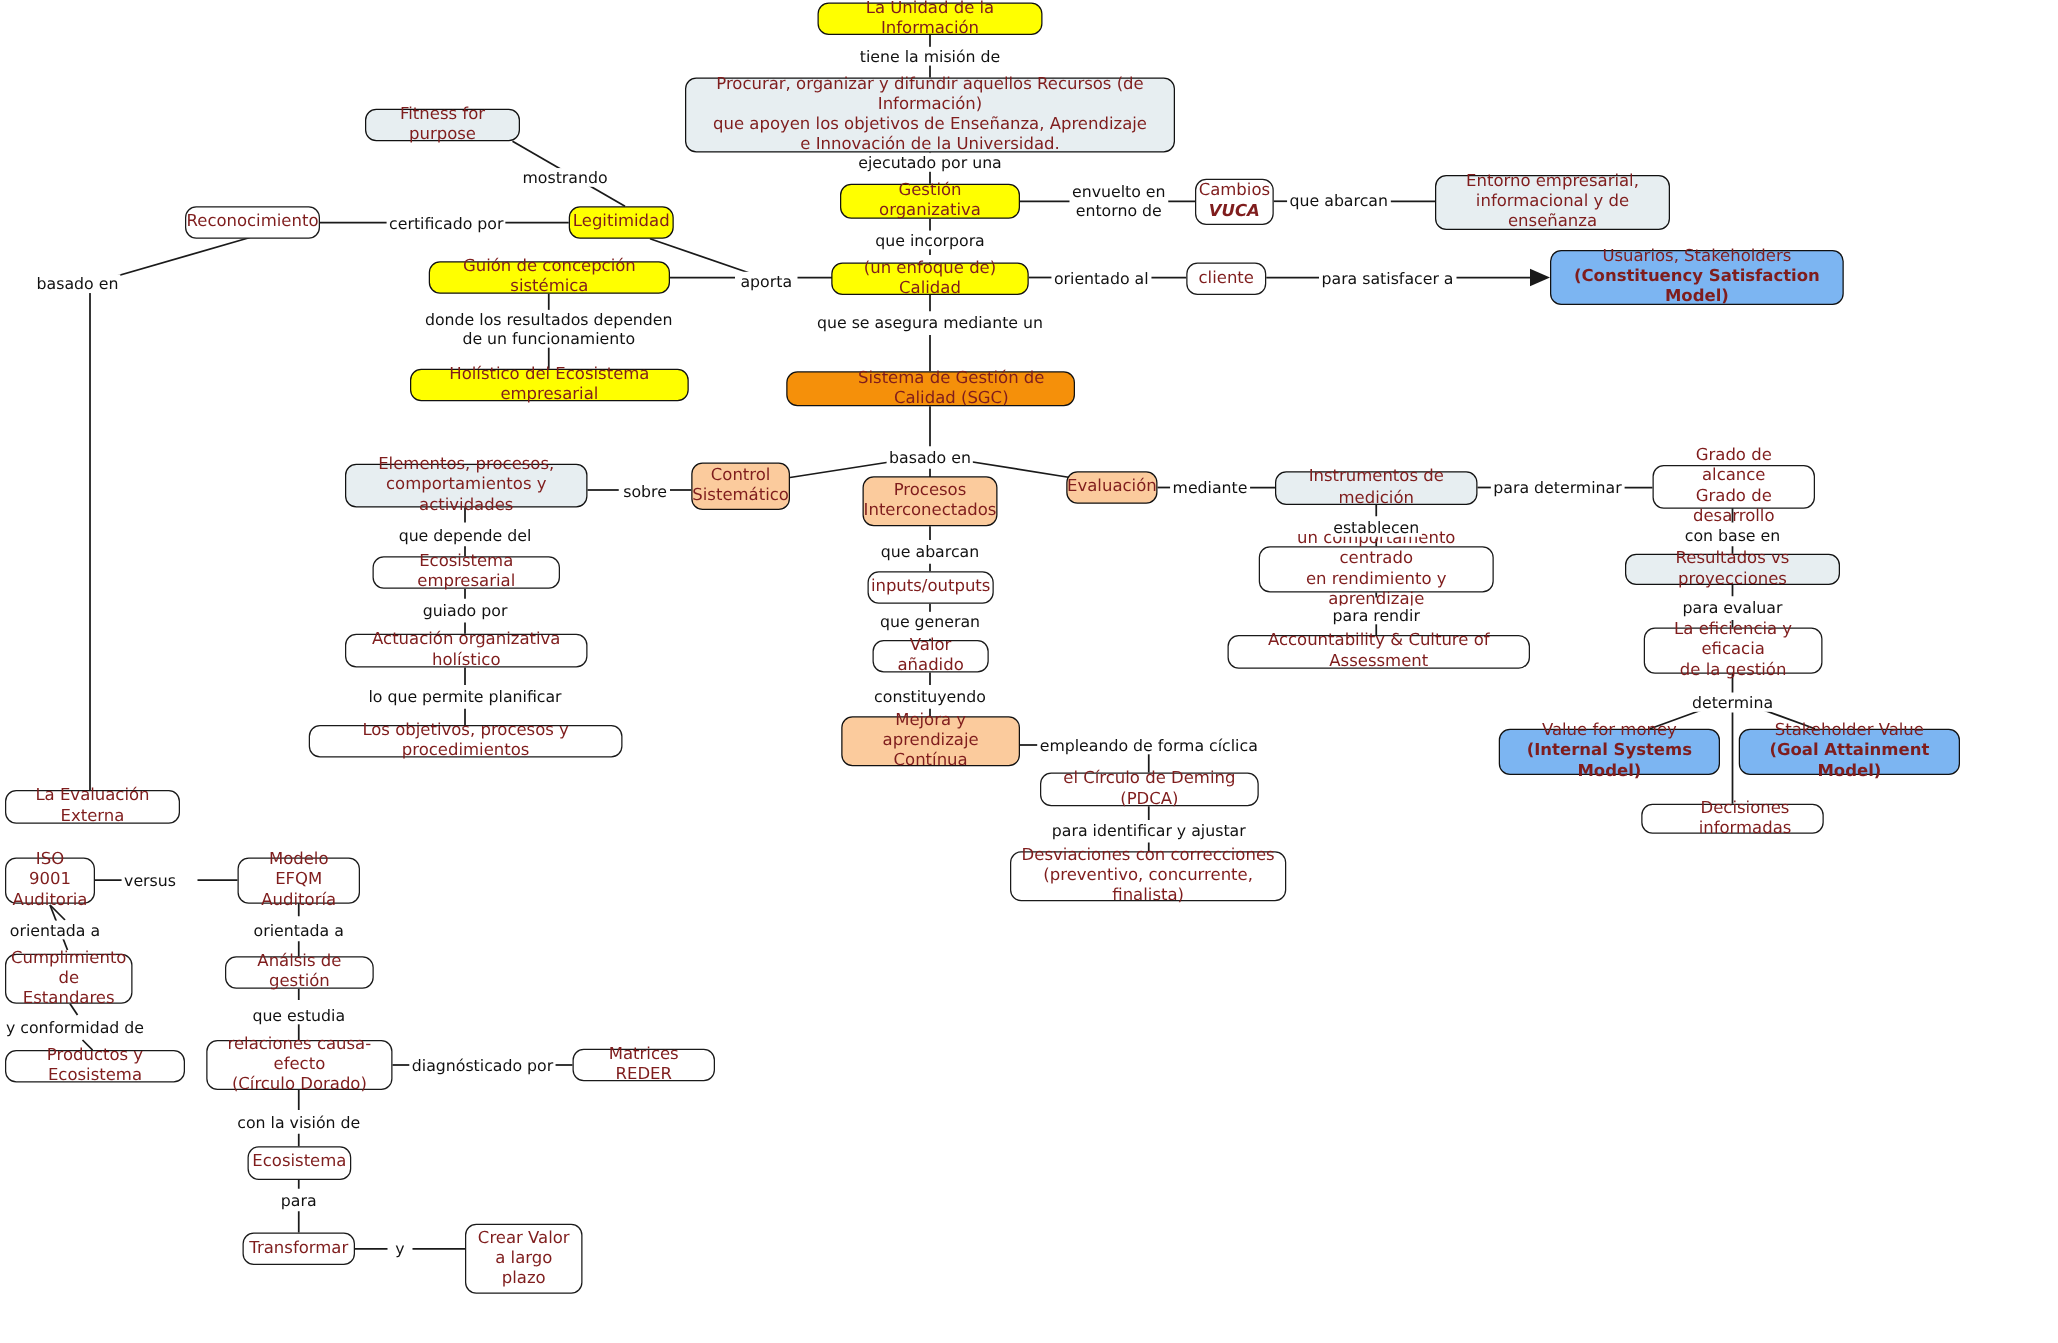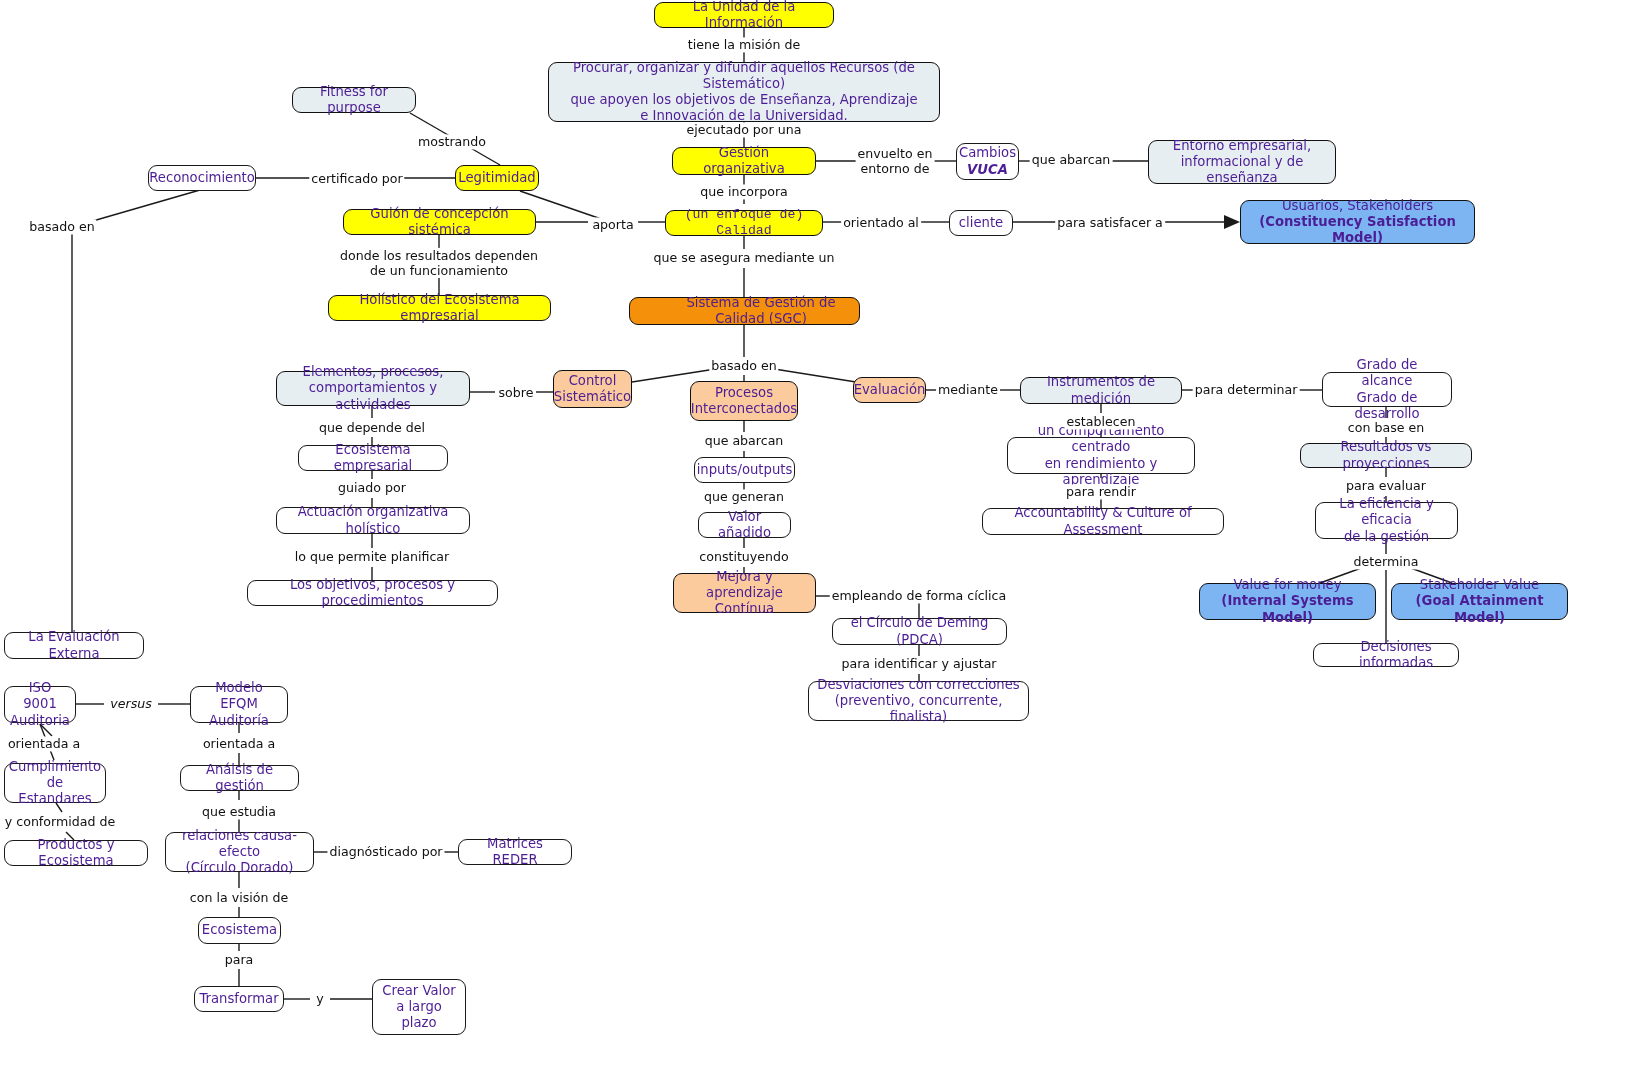--- a/index.html
+++ b/index.html
@@ -6,21 +6,21 @@
   body{font-family:"DejaVu Sans","Liberation Sans",sans-serif;}
   #map{position:relative;width:1646px;height:1074px;background:#fff;overflow:hidden;}
   #edges{position:absolute;left:0;top:0;width:1646px;height:1074px;pointer-events:none;}
 
   .node{
     position:absolute;
     box-sizing:border-box;
     border:1.4px solid #1a1a1a;
     border-radius:9px;
     background:#ffffff;
-    color:#4c1d95;
+    color:#7f1d1d;
     font-size:13.2px;
     line-height:1.22;
     text-align:center;
     display:flex;
     align-items:center;
     justify-content:center;
     padding:3px 8px;
     white-space:pre-line;
     z-index:3;
   }
@@ -175,21 +175,21 @@
       <line x1="239" y1="944" x2="239" y2="951"></line>
       <line x1="239" y1="969" x2="239" y2="986"></line>
 
       <line x1="284" y1="999" x2="310" y2="999"></line>
       <line x1="330" y1="999" x2="372" y2="999"></line>
     </g>
   </svg>
 
   <div class="node yellow" style="left:654px;top:2px;width:180px;height:26px;">La Unidad de la Información</div>
 
-  <div class="node bluegrey" style="left:548px;top:62px;width:392px;height:60px;">Procurar, organizar y difundir aquellos Recursos (de Sistemático)
+  <div class="node bluegrey" style="left:548px;top:62px;width:392px;height:60px;">Procurar, organizar y difundir aquellos Recursos (de Información)
 que apoyen los objetivos de Enseñanza, Aprendizaje
 e Innovación de la Universidad.</div>
 
   <div class="node bluegrey" style="left:292px;top:87px;width:124px;height:26px;">Fitness for purpose</div>
 
   <div class="node white" style="left:148px;top:165px;width:108px;height:26px;">Reconocimiento</div>
 
   <div class="node yellow" style="left:455px;top:165px;width:84px;height:26px;">Legitimidad</div>
 
   <div class="node yellow" style="left:343px;top:209px;width:193px;height:26px;">Guión de concepción sistémica</div>
@@ -199,21 +199,21 @@
   <div class="node yellow" style="left:672px;top:147px;width:144px;height:28px;">Gestión organizativa</div>
 
   <div class="node white" style="left:956px;top:143px;width:63px;height:37px;flex-direction:column;">
     <span>Cambios</span>
     <span class="vuca">VUCA</span>
   </div>
 
   <div class="node bluegrey" style="left:1148px;top:140px;width:188px;height:44px;">Entorno empresarial,
 informacional y de enseñanza</div>
 
-  <div class="node yellow" style="left:665px;top:210px;width:158px;height:26px;font-family:Liberation Mono, monospace;">(un enfoque de) Calidad</div>
+  <div class="node yellow" style="left:665px;top:210px;width:158px;height:26px;">(un enfoque de) Calidad</div>
 
   <div class="node white" style="left:949px;top:210px;width:64px;height:26px;">cliente</div>
 
   <div class="node blue" style="left:1240px;top:200px;width:235px;height:44px;flex-direction:column;">
     <span>Usuarios, Stakeholders</span>
     <span class="l2">(Constituency Satisfaction Model)</span>
   </div>
 
   <div class="node orange" style="left:629px;top:297px;width:231px;height:28px;">Sistema de Gestión de Calidad (SGC)</div>
 
@@ -325,21 +325,21 @@
   <div class="lbl" style="left:744px;top:557px;">constituyendo</div>
   <div class="lbl" style="left:919px;top:596px;">empleando de forma cíclica</div>
   <div class="lbl" style="left:919px;top:664px;">para identificar y ajustar</div>
   <div class="lbl" style="left:968px;top:390px;">mediante</div>
   <div class="lbl" style="left:1101px;top:422px;">establecen</div>
   <div class="lbl" style="left:1101px;top:492px;">para rendir</div>
   <div class="lbl" style="left:1246px;top:390px;">para determinar</div>
   <div class="lbl" style="left:1386px;top:428px;">con base en</div>
   <div class="lbl" style="left:1386px;top:486px;">para evaluar</div>
   <div class="lbl" style="left:1386px;top:562px;">determina</div>
-  <div class="lbl" style="left:131px;top:704px;font-style:italic;">versus</div>
+  <div class="lbl" style="left:120px;top:704px;">versus</div>
   <div class="lbl" style="left:44px;top:744px;">orientada a</div>
   <div class="lbl" style="left:239px;top:744px;">orientada a</div>
   <div class="lbl" style="left:60px;top:822px;">y conformidad de</div>
   <div class="lbl" style="left:239px;top:812px;">que estudia</div>
   <div class="lbl" style="left:386px;top:852px;">diagnósticado por</div>
   <div class="lbl" style="left:239px;top:898px;">con la visión de</div>
   <div class="lbl" style="left:239px;top:960px;">para</div>
   <div class="lbl" style="left:320px;top:999px;">y</div>
 
 </div>

